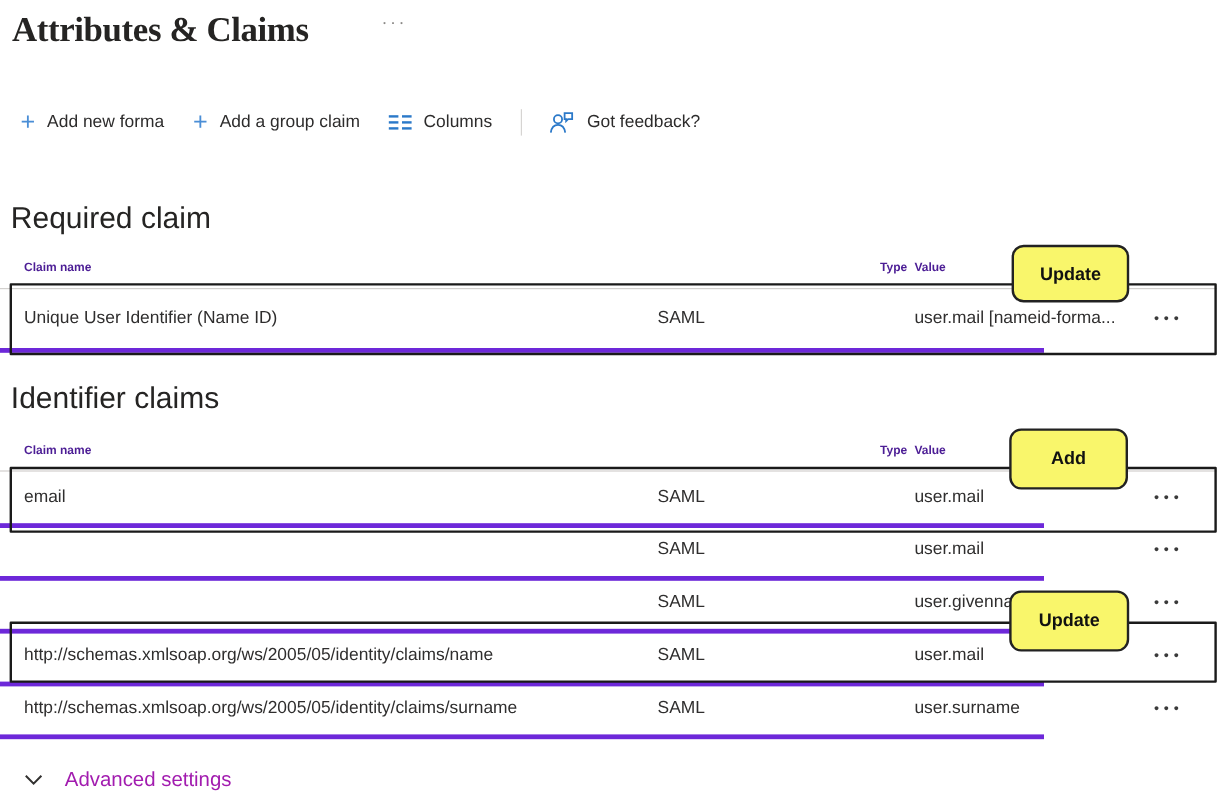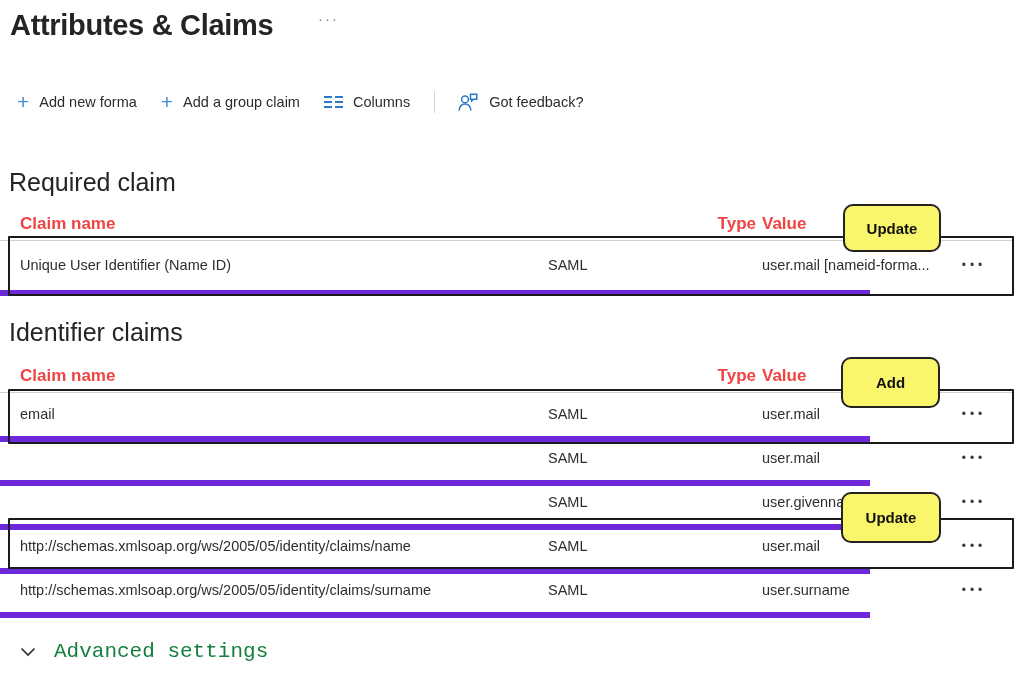--- a/index.html
+++ b/index.html
@@ -1,57 +1,57 @@
 <!DOCTYPE html>
 <html><head>
 <meta charset="utf-8">
 <style>
   html,body{margin:0;padding:0;width:1024px;height:673px;background:#ffffff;overflow:hidden;
     font-family:"Liberation Sans", sans-serif;color:#323130;}
   
   .titlebar{position:absolute;left:10px;top:6px;display:flex;align-items:flex-start;}
-  .page-title{font-size:29px;font-weight:700;color:#252423;letter-spacing:-0.3px;margin:0;line-height:38px;}
+  .page-title{font-size:29px;font-weight:700;color:#252423;letter-spacing:-0.3px;margin:0;line-height:38px;font-family:Liberation Serif, serif;}
   .title-more{position:absolute;left:318px;top:10px;font-size:15px;letter-spacing:2px;color:#8a8886;cursor:pointer;}
   
   .toolbar{position:absolute;left:17px;top:86px;height:32px;display:flex;align-items:center;}
   .tb-btn{display:flex;align-items:center;background:none;border:none;padding:0;margin:0 24px 0 0;
     font-family:inherit;font-size:14.5px;color:#2d2c2c;cursor:pointer;}
   .tb-btn .ic{margin-right:10px;display:inline-flex;align-items:center;}
   .plus-glyph{font-size:21px;font-weight:300;color:#4a8ed6;line-height:20px;}
   .cols-icon{position:relative;width:19px;height:12px;display:inline-block;}
   .cols-icon i{position:absolute;width:8px;height:2px;background:#2b79c9;left:0;top:0;}
   .cols-icon i:nth-child(2){top:5px;}
   .cols-icon i:nth-child(3){top:10px;}
   .cols-icon i:nth-child(4){left:11px;top:0;}
   .cols-icon i:nth-child(5){left:11px;top:5px;}
   .cols-icon i:nth-child(6){left:11px;top:10px;}
   .vdiv{width:1px;height:22px;background:#d6d4d2;margin:0 22px 0 0;}
   
   .sec-heading{position:absolute;left:9px;font-size:25px;color:#252423;font-weight:400;}
   
   .thead{position:absolute;left:0;width:1014px;border-bottom:1px solid #d2d0ce;}
-  .thead span{position:absolute;font-size:17px;font-weight:700;color:#ef4444;}
-  .trow{position:absolute;left:0;width:870px;border-bottom:6px solid #6d28d9;cursor:pointer;}
+  .thead span{position:absolute;font-size:10px;font-weight:700;color:#4c1d95;}
+  .trow{position:absolute;left:0;width:870px;border-bottom:4px solid #6d28d9;cursor:pointer;}
   .trow .cell{position:absolute;font-size:14.5px;color:#2f2e2e;white-space:nowrap;overflow:hidden;}
   .c-name{left:20px;width:522px;}
   .c-type{left:548px;width:180px;}
   .c-value{left:762px;width:185px;}
   .thead .c-name{left:20px;} .thead .c-type{left:576px;text-align:right;} .thead .c-value{left:762px;}
   .menu-btn{position:absolute;left:944px;width:60px;top:0;height:100%;background:none;border:none;
     cursor:pointer;color:#3a3a3a;font-size:12px;letter-spacing:4px;text-align:center;padding:0;}
   
   .anno-box{position:absolute;border:2px solid #1a1a1a;border-radius:1px;background:transparent;pointer-events:none;}
   
   .sticker{position:absolute;display:flex;align-items:center;justify-content:center;
     background:#f9f66b;border:2.5px solid #222222;border-radius:10px;
     font-size:15px;color:#111;z-index:5;pointer-events:none;font-weight:bold;}
   
   .advanced{position:absolute;left:20px;top:640px;display:flex;align-items:center;cursor:pointer;}
   .advanced .chev{margin-right:18px;display:inline-flex;}
-  .advanced .lbl{font-size:21px;color:#15803d;font-family:Liberation Mono, monospace;}
+  .advanced .lbl{font-size:17px;color:#a21caf;}
 </style>
 </head>
 <body>
 
 <div>
 
   <div class="titlebar">
     <h1 class="page-title">Attributes &amp; Claims</h1>
   </div>
   <span class="title-more">···</span>

